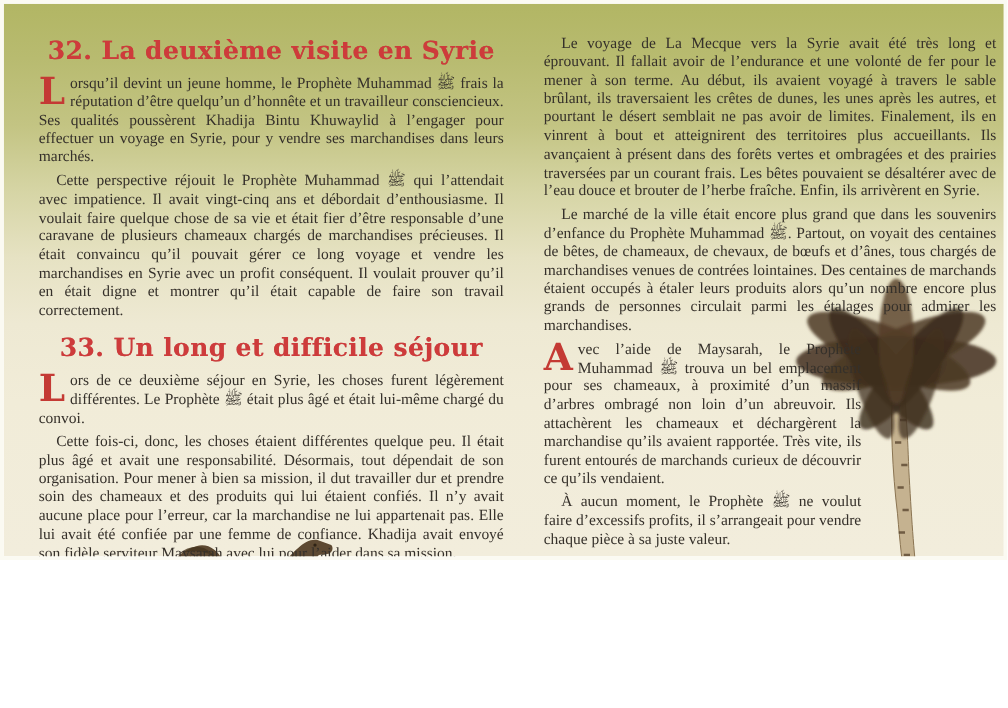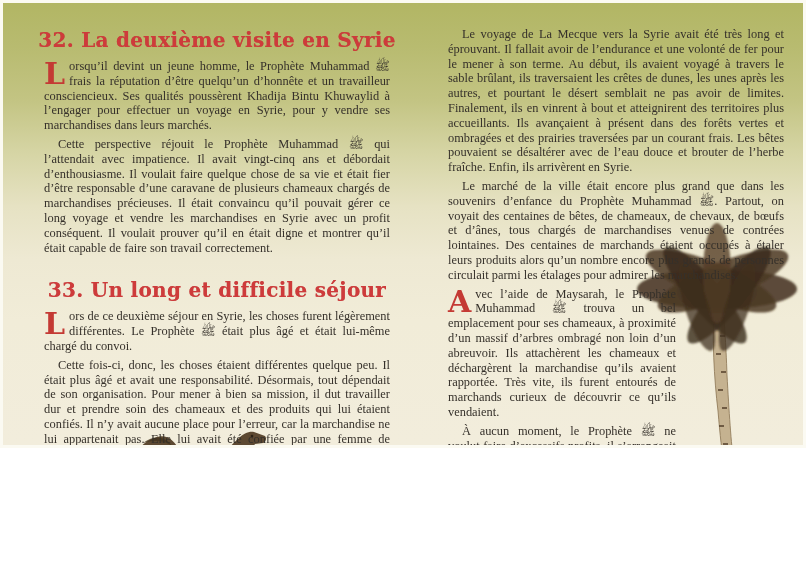--- a/index.html
+++ b/index.html
@@ -33,38 +33,38 @@
     font-weight:bold;
     color:#ce3b3b;
     text-align:center;
     font-size:20px;
     line-height:23px;
     letter-spacing:.3px;
     margin:0 0 7px 0;
     text-shadow:0 0 .5px rgba(160,30,30,.5);
   }
   .para{
-    margin:4px 13px;
+    margin:4px 0;
     font-size:12.4px;
     line-height:14.8px;
     text-align:justify;
     text-indent:14px;
   }
   .para.dc{text-indent:0;}
   .dropcap{
     float:left;
     color:#c43a34;
     font-family:"DejaVu Serif",serif;
     font-weight:bold;
     font-size:30px;
     line-height:25px;
     padding:2px 4px 0 0;
   }
   #sec32-title{margin-top:26px;}
-  #sec33-title{margin-top:24px;}
+  #sec33-title{margin-top:12px;}
   #rp1{margin-top:24px;}
   #sec34-title{margin-top:12px;}
   .s34{width:254px;}
 
   .badge{
     position:absolute;width:26px;height:26px;
   }
   .badge svg{position:absolute;left:0;top:0;}
   .badge .num{
     position:absolute;left:0;top:0;width:26px;height:26px;

